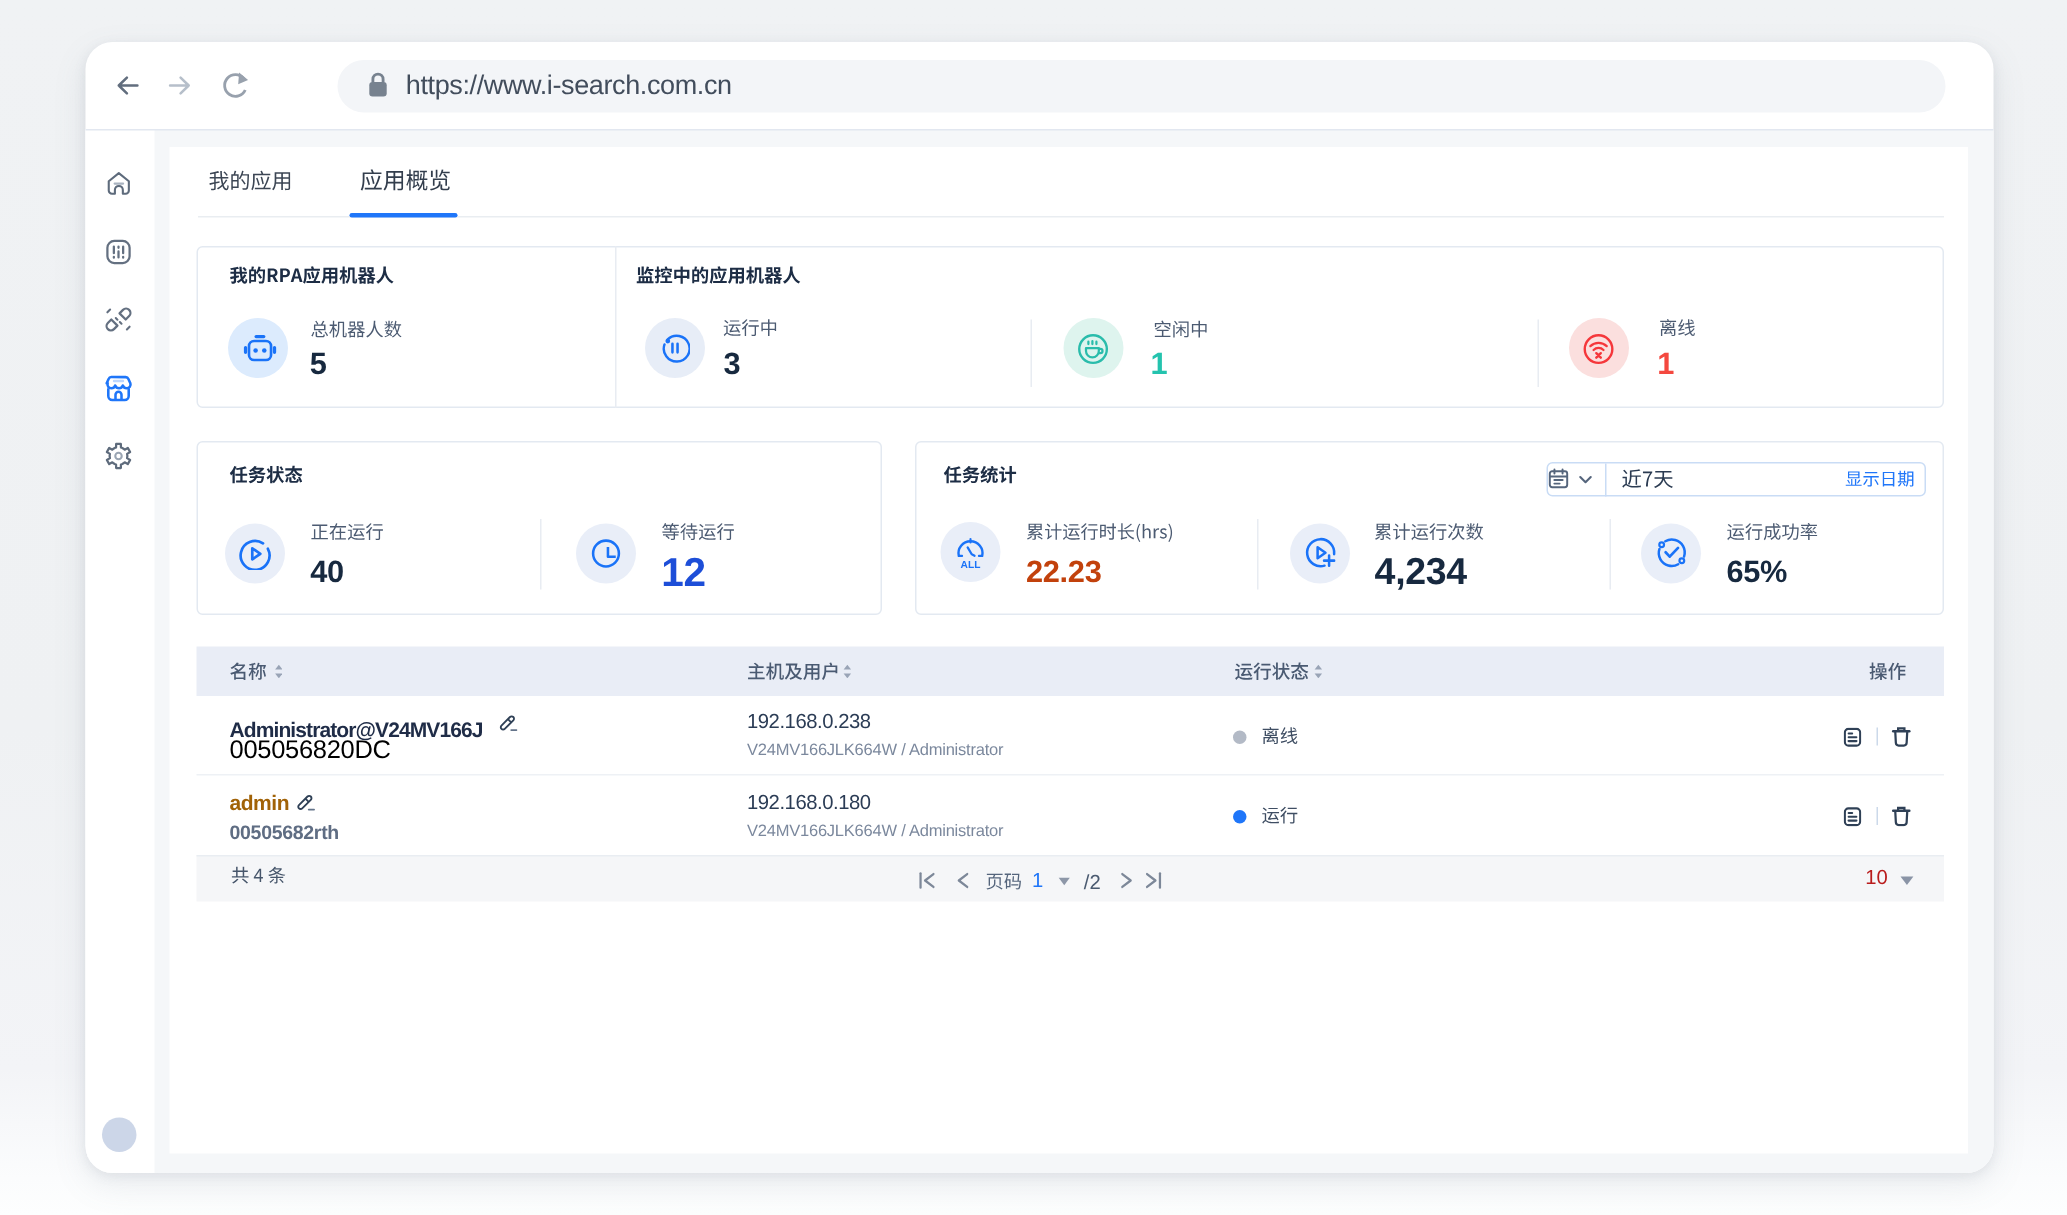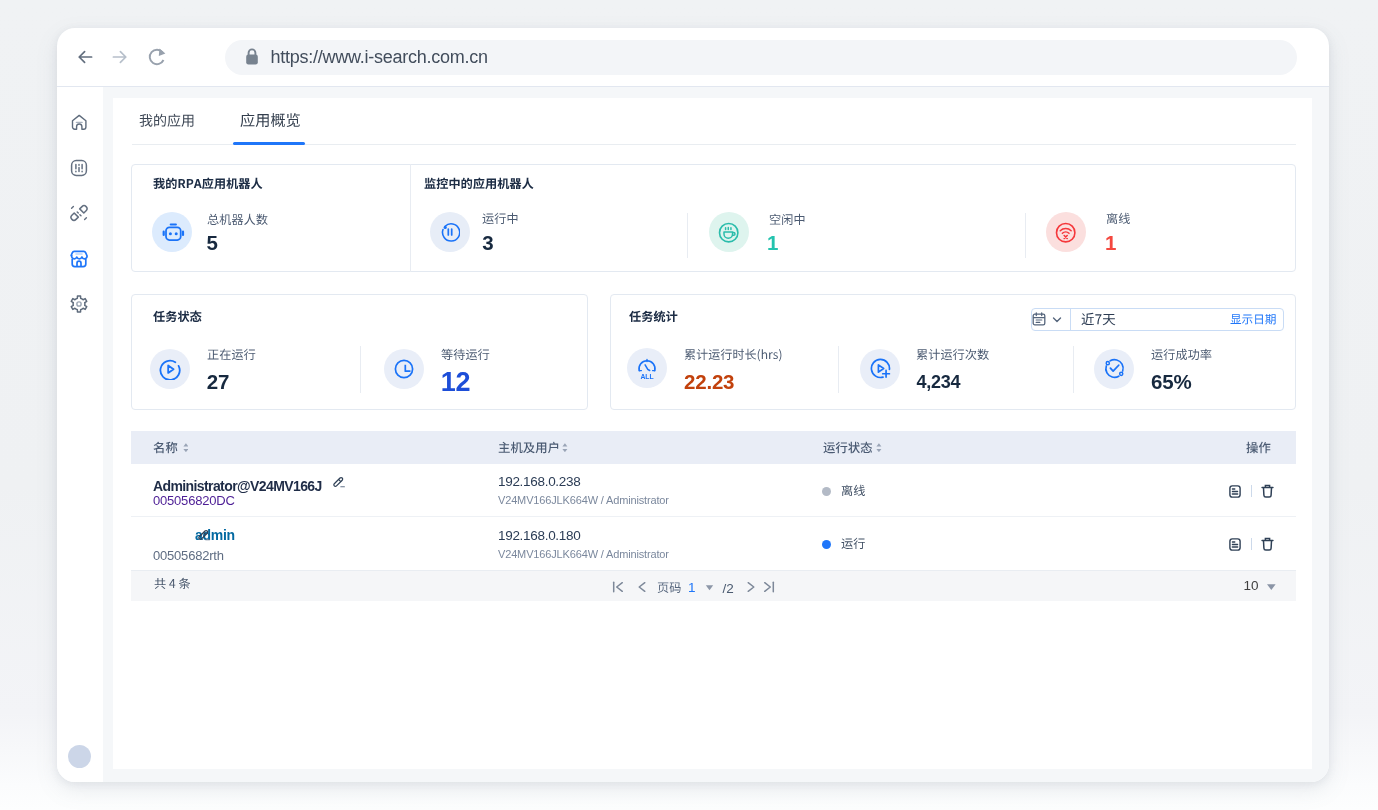--- a/index.html
+++ b/index.html
@@ -120,21 +120,21 @@
     <path transform="translate(0,0.31)" d="M3.2 0.4C2.6 2.2 1.4 4.0 0.2 5.1C0.4 5.5 0.9 6.3 1.0 6.7C1.4 6.3 1.7 6.0 2.0 5.5V11.8H3.5V3.4C3.8 2.9 4.0 2.4 4.2 1.9C4.4 2.2 4.6 2.7 4.7 3.1C5.5 3.0 6.4 2.9 7.2 2.7V5.5H3.9V6.9H7.2V10.0H4.4V11.4H11.6V10.0H8.7V6.9H11.8V5.5H8.7V2.5C9.7 2.3 10.6 2.0 11.5 1.8L10.4 0.5C8.9 1.1 6.5 1.6 4.3 1.8C4.4 1.5 4.6 1.2 4.7 0.9Z M17.3 6.1C17.3 6.5 17.2 6.8 17.1 7.2H13.6V8.4H16.6C15.8 9.6 14.6 10.2 12.8 10.6C13.1 10.9 13.5 11.5 13.7 11.8C15.9 11.2 17.3 10.2 18.2 8.4H21.4C21.3 9.6 21.0 10.2 20.8 10.4C20.6 10.5 20.4 10.5 20.2 10.5C19.8 10.5 18.9 10.5 18.1 10.4C18.4 10.7 18.6 11.3 18.6 11.7C19.4 11.7 20.2 11.7 20.6 11.7C21.2 11.7 21.6 11.6 21.9 11.2C22.4 10.8 22.7 9.8 23.0 7.7C23.0 7.6 23.0 7.2 23.0 7.2H18.6C18.7 6.9 18.8 6.6 18.8 6.2ZM20.8 2.8C20.1 3.3 19.3 3.7 18.3 4.1C17.5 3.8 16.8 3.3 16.3 2.8L16.4 2.8ZM16.6 0.4C16.0 1.4 14.8 2.5 13.1 3.3C13.4 3.5 13.8 4.1 13.9 4.4C14.5 4.1 14.9 3.9 15.3 3.6C15.7 4.0 16.2 4.3 16.6 4.6C15.4 4.9 14.1 5.1 12.7 5.2C12.9 5.6 13.2 6.1 13.3 6.5C15.0 6.3 16.8 6.0 18.3 5.4C19.7 5.9 21.4 6.2 23.2 6.4C23.4 6.0 23.8 5.4 24.1 5.1C22.6 5.0 21.3 4.9 20.2 4.6C21.4 4.0 22.5 3.1 23.2 2.0L22.3 1.5L22.1 1.5H17.5C17.7 1.3 17.9 1.0 18.1 0.7Z M33.4 1.2C33.9 1.9 34.4 2.8 34.7 3.4L35.9 2.7C35.6 2.1 35.0 1.3 34.5 0.6ZM24.7 8.0 25.5 9.3C26.0 8.8 26.6 8.3 27.1 7.8V11.8H28.6V11.0C28.9 11.2 29.3 11.6 29.6 11.8C31.1 10.5 31.9 9.0 32.4 7.4C33.0 9.3 34.0 10.8 35.3 11.8C35.6 11.4 36.1 10.8 36.4 10.6C34.7 9.5 33.6 7.5 33.0 5.2H36.1V3.8H32.8V3.5V0.4H31.4V3.5V3.8H28.9V5.2H31.3C31.1 7.0 30.5 9.0 28.6 10.7V0.4H27.1V3.7C26.8 3.1 26.4 2.5 26.0 1.9L24.8 2.6C25.3 3.3 25.9 4.3 26.1 5.0L27.1 4.4V6.1C26.2 6.9 25.3 7.6 24.7 8.0Z M41.2 6.0C41.9 6.4 42.8 7.0 43.2 7.4L44.5 6.6C44.1 6.1 43.1 5.6 42.4 5.2ZM39.8 7.8V9.8C39.8 11.2 40.2 11.6 41.9 11.6C42.3 11.6 43.9 11.6 44.3 11.6C45.7 11.6 46.1 11.1 46.3 9.4C45.9 9.3 45.3 9.1 45.0 8.9C44.9 10.1 44.8 10.3 44.2 10.3C43.8 10.3 42.4 10.3 42.1 10.3C41.4 10.3 41.3 10.2 41.3 9.8V7.8ZM41.5 7.6C42.2 8.2 42.9 9.1 43.2 9.7L44.4 9.0C44.1 8.4 43.3 7.5 42.7 6.9ZM45.6 7.9C46.2 9.0 46.8 10.4 47.0 11.3L48.4 10.8C48.2 9.9 47.5 8.6 46.9 7.5ZM38.2 7.7C38.0 8.7 37.6 9.9 37.1 10.7L38.4 11.4C38.9 10.5 39.3 9.2 39.5 8.1ZM42.0 0.2C41.9 0.8 41.9 1.4 41.8 1.9H37.2V3.3H41.4C40.8 4.6 39.6 5.7 37.0 6.3C37.4 6.6 37.7 7.2 37.9 7.6C40.9 6.7 42.2 5.2 42.9 3.5C43.8 5.5 45.2 6.7 47.6 7.4C47.8 7.0 48.2 6.4 48.5 6.1C46.6 5.6 45.2 4.7 44.4 3.3H48.3V1.9H43.3C43.4 1.4 43.5 0.8 43.5 0.2Z" fill="#1d2d45"></path>
   </svg>
 <div style="position:absolute;left:150px;top:348.8px;width:40px;height:40px;border-radius:50%;background:#e9eef8"></div>
 <svg style="position:absolute;left:158.8px;top:357.6px" width="22.4" height="22.4" viewBox="0 0 20 20">
 <path d="M14.6 3.8A8.6 8.6 0 1 0 17.5 7" fill="none" stroke="#1a73f8" stroke-width="1.6" stroke-linecap="round"></path>
 <path d="M8.2 6.7 13 10l-4.8 3.3Z" fill="none" stroke="#1a73f8" stroke-width="1.6" stroke-linejoin="round"></path>
   </svg>
 <svg style="position:absolute;left:206.8px;top:348.3px;overflow:visible" width="49" height="15" viewBox="0 0 49 15">
     <path transform="translate(0,0.31)" d="M2.3 4.5V10.3H0.6V11.2H11.6V10.3H6.9V6.4H10.7V5.5H6.9V2.3H11.2V1.4H1.1V2.3H5.9V10.3H3.2V4.5Z M17.0 0.5C16.8 1.1 16.6 1.8 16.3 2.4H13.0V3.3H15.9C15.1 4.8 14.1 6.3 12.7 7.2C12.8 7.5 13.0 7.8 13.1 8.1C13.7 7.7 14.1 7.3 14.6 6.9V11.7H15.5V5.8C16.0 5.0 16.5 4.1 17.0 3.3H23.7V2.4H17.3C17.6 1.8 17.8 1.3 17.9 0.7ZM19.5 3.9V6.2H16.8V7.1H19.5V10.6H16.3V11.4H23.6V10.6H20.4V7.1H23.2V6.2H20.4V3.9Z M29.0 1.3V2.1H35.2V1.3ZM25.2 1.7C25.9 2.2 26.9 2.9 27.4 3.4L28.0 2.7C27.5 2.3 26.5 1.6 25.8 1.1ZM29.0 9.3C29.3 9.1 29.9 9.1 34.5 8.7L34.9 9.6L35.8 9.2C35.3 8.2 34.3 6.6 33.5 5.5L32.8 5.8C33.2 6.4 33.6 7.2 34.0 7.9L30.0 8.2C30.6 7.2 31.3 6.1 31.8 4.9H36.1V4.0H28.2V4.9H30.7C30.2 6.1 29.5 7.3 29.3 7.6C29.1 8.0 28.9 8.3 28.7 8.4C28.8 8.6 28.9 9.1 29.0 9.3ZM27.5 4.8H24.9V5.6H26.6V9.5C26.1 9.7 25.4 10.3 24.9 10.9L25.5 11.8C26.1 11.0 26.7 10.2 27.1 10.2C27.4 10.2 27.8 10.6 28.3 10.9C29.2 11.5 30.2 11.6 31.7 11.6C33.0 11.6 35.1 11.5 35.9 11.5C35.9 11.2 36.1 10.7 36.2 10.5C34.9 10.6 33.1 10.7 31.7 10.7C30.4 10.7 29.3 10.6 28.5 10.1C28.0 9.8 27.7 9.6 27.5 9.5Z M41.9 1.2V2.1H47.9V1.2ZM39.9 0.5C39.2 1.4 38.1 2.5 37.0 3.1C37.2 3.3 37.4 3.7 37.6 3.9C38.7 3.1 39.9 1.9 40.7 0.8ZM41.4 4.6V5.5H45.5V10.5C45.5 10.7 45.4 10.8 45.2 10.8C44.9 10.8 44.1 10.8 43.2 10.8C43.4 11.0 43.5 11.4 43.6 11.7C44.7 11.7 45.4 11.7 45.9 11.5C46.3 11.4 46.4 11.1 46.4 10.5V5.5H48.3V4.6ZM40.3 3.1C39.5 4.5 38.2 5.9 36.9 6.8C37.1 7.0 37.4 7.4 37.6 7.6C38.0 7.2 38.5 6.8 38.9 6.3V11.7H39.8V5.3C40.4 4.7 40.8 4.1 41.2 3.4Z" fill="#4c5b72"></path>
   </svg>
-<div style="position:absolute;top:382.0px;font-size:20.5px;color:#17293f;font-weight:700;line-height:0;white-space:nowrap;letter-spacing:-0.2px;left:206.8px;"><span style="line-height:normal;display:inline-block;transform:translateY(-50%)">27</span></div>
+<div style="position:absolute;top:382.0px;font-size:20.5px;color:#17293f;font-weight:700;line-height:0;white-space:nowrap;letter-spacing:-0.2px;left:206.8px;"><span style="line-height:normal;display:inline-block;transform:translateY(-50%)">40</span></div>
 <div style="position:absolute;left:360px;top:346px;width:1px;height:47px;background:#e8ecf2"></div>
 <div style="position:absolute;left:384px;top:348.8px;width:40px;height:40px;border-radius:50%;background:#e9eef8"></div>
 <svg style="position:absolute;left:394px;top:358.8px" width="20" height="20" viewBox="0 0 20 20">
 <circle cx="10" cy="10" r="8.6" fill="none" stroke="#1a73f8" stroke-width="1.7"></circle>
 <path d="M11.3 5.7v6.5h5.2" fill="none" stroke="#1a73f8" stroke-width="1.7" stroke-linejoin="round"></path>
   </svg>
 <svg style="position:absolute;left:440.8px;top:348.3px;overflow:visible" width="49" height="15" viewBox="0 0 49 15">
     <path transform="translate(0,0.31)" d="M7.1 0.4C6.7 1.5 6.0 2.4 5.3 3.1L5.6 3.3V4.1H1.8V4.9H5.6V6.0H0.6V6.8H8.1V7.9H1.0V8.7H8.1V10.6C8.1 10.8 8.1 10.8 7.8 10.8C7.6 10.9 6.9 10.9 6.1 10.8C6.2 11.1 6.4 11.4 6.4 11.7C7.4 11.7 8.1 11.7 8.5 11.6C8.9 11.4 9.0 11.2 9.0 10.6V8.7H11.3V7.9H9.0V6.8H11.7V6.0H6.6V4.9H10.5V4.1H6.6V3.3H6.4C6.6 3.0 6.9 2.7 7.1 2.3H7.9C8.3 2.8 8.7 3.3 8.8 3.7L9.6 3.4C9.5 3.1 9.2 2.7 8.9 2.3H11.5V1.5H7.6C7.7 1.2 7.8 0.9 7.9 0.6ZM2.7 9.2C3.5 9.7 4.4 10.5 4.8 11.1L5.5 10.5C5.1 9.9 4.2 9.2 3.4 8.7ZM2.3 0.4C1.9 1.5 1.2 2.6 0.4 3.3C0.6 3.4 1.0 3.7 1.2 3.8C1.6 3.4 2.0 2.9 2.3 2.3H2.8C3.0 2.8 3.3 3.3 3.3 3.7L4.2 3.4C4.1 3.1 3.9 2.7 3.7 2.3H6.0V1.5H2.8C2.9 1.2 3.0 1.0 3.1 0.7Z M17.3 8.2C17.8 8.9 18.5 9.8 18.7 10.4L19.5 10.0C19.2 9.4 18.6 8.5 18.0 7.9ZM15.3 0.5C14.8 1.4 13.7 2.4 12.7 3.0C12.9 3.2 13.1 3.6 13.2 3.8C14.3 3.0 15.5 1.9 16.2 0.9ZM19.6 0.5V2.1H16.9V2.9H19.6V4.5H16.2V5.3H21.3V6.7H16.3V7.5H21.3V10.6C21.3 10.8 21.3 10.8 21.1 10.8C20.9 10.8 20.2 10.8 19.4 10.8C19.6 11.1 19.7 11.4 19.8 11.7C20.7 11.7 21.3 11.7 21.7 11.5C22.1 11.4 22.2 11.1 22.2 10.6V7.5H23.9V6.7H22.2V5.3H23.9V4.5H20.5V2.9H23.3V2.1H20.5V0.5ZM15.5 3.2C14.8 4.5 13.7 5.7 12.6 6.5C12.7 6.7 13.0 7.2 13.0 7.4C13.5 7.0 14.0 6.6 14.5 6.1V11.7H15.3V5.0C15.7 4.5 16.0 4.0 16.3 3.5Z M29.0 1.3V2.1H35.2V1.3ZM25.2 1.7C25.9 2.2 26.9 2.9 27.4 3.4L28.0 2.7C27.5 2.3 26.5 1.6 25.8 1.1ZM29.0 9.3C29.3 9.1 29.9 9.1 34.5 8.7L34.9 9.6L35.8 9.2C35.3 8.2 34.3 6.6 33.5 5.5L32.8 5.8C33.2 6.4 33.6 7.2 34.0 7.9L30.0 8.2C30.6 7.2 31.3 6.1 31.8 4.9H36.1V4.0H28.2V4.9H30.7C30.2 6.1 29.5 7.3 29.3 7.6C29.1 8.0 28.9 8.3 28.7 8.4C28.8 8.6 28.9 9.1 29.0 9.3ZM27.5 4.8H24.9V5.6H26.6V9.5C26.1 9.7 25.4 10.3 24.9 10.9L25.5 11.8C26.1 11.0 26.7 10.2 27.1 10.2C27.4 10.2 27.8 10.6 28.3 10.9C29.2 11.5 30.2 11.6 31.7 11.6C33.0 11.6 35.1 11.5 35.9 11.5C35.9 11.2 36.1 10.7 36.2 10.5C34.9 10.6 33.1 10.7 31.7 10.7C30.4 10.7 29.3 10.6 28.5 10.1C28.0 9.8 27.7 9.6 27.5 9.5Z M41.9 1.2V2.1H47.9V1.2ZM39.9 0.5C39.2 1.4 38.1 2.5 37.0 3.1C37.2 3.3 37.4 3.7 37.6 3.9C38.7 3.1 39.9 1.9 40.7 0.8ZM41.4 4.6V5.5H45.5V10.5C45.5 10.7 45.4 10.8 45.2 10.8C44.9 10.8 44.1 10.8 43.2 10.8C43.4 11.0 43.5 11.4 43.6 11.7C44.7 11.7 45.4 11.7 45.9 11.5C46.3 11.4 46.4 11.1 46.4 10.5V5.5H48.3V4.6ZM40.3 3.1C39.5 4.5 38.2 5.9 36.9 6.8C37.1 7.0 37.4 7.4 37.6 7.6C38.0 7.2 38.5 6.8 38.9 6.3V11.7H39.8V5.3C40.4 4.7 40.8 4.1 41.2 3.4Z" fill="#4c5b72"></path>
   </svg>
 <div style="position:absolute;top:382.0px;font-size:27px;color:#1d4ed8;font-weight:700;line-height:0;white-space:nowrap;letter-spacing:-0.2px;left:440.8px;"><span style="line-height:normal;display:inline-block;transform:translateY(-50%)">12</span></div>
@@ -172,21 +172,21 @@
 <div style="position:absolute;left:838px;top:346px;width:1px;height:47px;background:#e8ecf2"></div>
 <div style="position:absolute;left:860px;top:348.8px;width:40px;height:40px;border-radius:50%;background:#e9eef8"></div>
 <svg style="position:absolute;left:869.5px;top:358.3px" width="21" height="21" viewBox="0 0 20 20">
 <path d="M18.5 10.9A8.6 8.6 0 1 0 12.4 18.2" fill="none" stroke="#1a73f8" stroke-width="1.6" stroke-linecap="round"></path>
 <path d="M8 6.5 13 10l-5 3.5Z" fill="none" stroke="#1a73f8" stroke-width="1.6" stroke-linejoin="round"></path>
 <path d="M15.3 11.8v6.4M12.1 15h6.4" stroke="#1a73f8" stroke-width="1.6" stroke-linecap="round"></path>
   </svg>
 <svg style="position:absolute;left:916.3px;top:348.3px;overflow:visible" width="73" height="15" viewBox="0 0 73 15">
     <path transform="translate(0,0.31)" d="M7.6 9.7C8.6 10.2 10.0 11.0 10.6 11.5L11.3 11.0C10.6 10.4 9.3 9.7 8.3 9.2ZM3.4 9.2C2.7 9.8 1.6 10.4 0.6 10.8C0.8 11.0 1.2 11.3 1.3 11.5C2.3 11.0 3.5 10.3 4.3 9.5ZM2.6 3.3H5.6V4.4H2.6ZM6.5 3.3H9.7V4.4H6.5ZM2.6 1.6H5.6V2.6H2.6ZM6.5 1.6H9.7V2.6H6.5ZM2.1 7.1C2.3 7.0 2.7 7.0 5.0 6.8C4.0 7.3 3.2 7.6 2.8 7.7C2.1 8.0 1.6 8.1 1.2 8.2C1.3 8.4 1.4 8.8 1.5 9.0C1.8 8.9 2.3 8.8 5.7 8.6V10.7C5.7 10.8 5.6 10.9 5.5 10.9C5.3 10.9 4.7 10.9 4.1 10.9C4.2 11.1 4.4 11.5 4.4 11.7C5.2 11.7 5.8 11.7 6.2 11.6C6.5 11.4 6.6 11.2 6.6 10.7V8.6L9.8 8.4C10.0 8.7 10.2 9.0 10.4 9.2L11.1 8.6C10.6 8.0 9.6 7.1 8.8 6.5L8.1 6.9C8.4 7.1 8.7 7.4 9.1 7.7L4.1 8.0C5.6 7.4 7.1 6.7 8.7 5.8L8.0 5.2C7.5 5.5 7.0 5.8 6.5 6.1L3.8 6.2C4.4 5.9 5.0 5.5 5.6 5.1H10.6V0.9H1.7V5.1H4.3C3.6 5.6 2.9 5.9 2.7 6.0C2.4 6.2 2.1 6.3 1.9 6.3C1.9 6.6 2.1 7.0 2.1 7.1Z M13.9 1.3C14.6 1.9 15.4 2.7 15.8 3.2L16.4 2.5C16.0 2.0 15.1 1.2 14.5 0.7ZM12.8 4.3V5.2H14.7V9.6C14.7 10.1 14.3 10.5 14.1 10.6C14.3 10.8 14.5 11.2 14.6 11.5C14.8 11.2 15.1 11.0 17.4 9.3C17.3 9.1 17.2 8.8 17.1 8.5L15.6 9.5V4.3ZM19.8 0.5V4.5H16.7V5.5H19.8V11.7H20.8V5.5H23.9V4.5H20.8V0.5Z M29.0 1.3V2.1H35.2V1.3ZM25.2 1.7C25.9 2.2 26.9 2.9 27.4 3.4L28.0 2.7C27.5 2.3 26.5 1.6 25.8 1.1ZM29.0 9.3C29.3 9.1 29.9 9.1 34.5 8.7L34.9 9.6L35.8 9.2C35.3 8.2 34.3 6.6 33.5 5.5L32.8 5.8C33.2 6.4 33.6 7.2 34.0 7.9L30.0 8.2C30.6 7.2 31.3 6.1 31.8 4.9H36.1V4.0H28.2V4.9H30.7C30.2 6.1 29.5 7.3 29.3 7.6C29.1 8.0 28.9 8.3 28.7 8.4C28.8 8.6 28.9 9.1 29.0 9.3ZM27.5 4.8H24.9V5.6H26.6V9.5C26.1 9.7 25.4 10.3 24.9 10.9L25.5 11.8C26.1 11.0 26.7 10.2 27.1 10.2C27.4 10.2 27.8 10.6 28.3 10.9C29.2 11.5 30.2 11.6 31.7 11.6C33.0 11.6 35.1 11.5 35.9 11.5C35.9 11.2 36.1 10.7 36.2 10.5C34.9 10.6 33.1 10.7 31.7 10.7C30.4 10.7 29.3 10.6 28.5 10.1C28.0 9.8 27.7 9.6 27.5 9.5Z M41.9 1.2V2.1H47.9V1.2ZM39.9 0.5C39.2 1.4 38.1 2.5 37.0 3.1C37.2 3.3 37.4 3.7 37.6 3.9C38.7 3.1 39.9 1.9 40.7 0.8ZM41.4 4.6V5.5H45.5V10.5C45.5 10.7 45.4 10.8 45.2 10.8C44.9 10.8 44.1 10.8 43.2 10.8C43.4 11.0 43.5 11.4 43.6 11.7C44.7 11.7 45.4 11.7 45.9 11.5C46.3 11.4 46.4 11.1 46.4 10.5V5.5H48.3V4.6ZM40.3 3.1C39.5 4.5 38.2 5.9 36.9 6.8C37.1 7.0 37.4 7.4 37.6 7.6C38.0 7.2 38.5 6.8 38.9 6.3V11.7H39.8V5.3C40.4 4.7 40.8 4.1 41.2 3.4Z M49.5 2.0C50.3 2.5 51.4 3.2 51.8 3.7L52.4 2.9C51.9 2.4 50.9 1.8 50.0 1.3ZM49.3 9.8 50.2 10.5C50.9 9.4 51.8 8.0 52.6 6.7L51.8 6.1C51.1 7.4 50.0 9.0 49.3 9.8ZM54.3 0.5C53.9 2.4 53.3 4.3 52.3 5.5C52.6 5.6 53.0 5.9 53.2 6.1C53.7 5.4 54.1 4.5 54.5 3.5H59.0C58.8 4.3 58.4 5.2 58.1 5.8C58.3 5.9 58.7 6.1 58.9 6.2C59.3 5.4 59.9 4.1 60.2 2.9L59.5 2.5L59.3 2.6H54.8C55.0 2.0 55.2 1.3 55.3 0.7ZM55.7 4.1V4.8C55.7 6.6 55.5 9.2 51.7 11.1C52.0 11.2 52.3 11.5 52.4 11.8C54.8 10.6 55.9 9.0 56.4 7.5C57.0 9.5 58.1 10.9 59.9 11.6C60.0 11.4 60.3 11.0 60.5 10.8C58.4 10.1 57.2 8.2 56.7 5.7C56.7 5.4 56.7 5.1 56.7 4.8V4.1Z M66.4 0.7C66.2 1.2 65.8 1.9 65.5 2.3L66.1 2.6C66.4 2.2 66.8 1.6 67.2 1.1ZM62.1 1.1C62.4 1.6 62.7 2.2 62.8 2.7L63.5 2.4C63.4 1.9 63.1 1.3 62.7 0.8ZM66.0 7.6C65.7 8.2 65.3 8.7 64.9 9.2C64.4 9.0 63.9 8.7 63.5 8.5C63.6 8.2 63.8 7.9 64.0 7.6ZM62.3 8.9C62.9 9.1 63.6 9.4 64.2 9.7C63.4 10.3 62.5 10.7 61.5 10.9C61.7 11.1 61.9 11.4 61.9 11.6C63.1 11.3 64.1 10.8 65.0 10.1C65.4 10.4 65.7 10.6 66.0 10.8L66.6 10.2C66.3 10.0 66.0 9.8 65.6 9.6C66.2 8.9 66.7 8.0 67.0 7.0L66.5 6.8L66.4 6.8H64.4L64.7 6.2L63.8 6.0C63.8 6.3 63.6 6.5 63.5 6.8H61.9V7.6H63.1C62.9 8.1 62.6 8.5 62.3 8.9ZM64.1 0.5V2.8H61.6V3.5H63.9C63.3 4.3 62.3 5.1 61.5 5.4C61.7 5.6 61.9 5.9 62.0 6.1C62.7 5.7 63.5 5.0 64.1 4.3V5.8H65.0V4.1C65.6 4.6 66.3 5.1 66.6 5.4L67.1 4.8C66.8 4.6 65.8 3.9 65.2 3.5H67.5V2.8H65.0V0.5ZM68.7 0.6C68.4 2.7 67.8 4.8 66.9 6.1C67.1 6.2 67.4 6.5 67.6 6.6C67.9 6.2 68.1 5.6 68.4 5.0C68.7 6.2 69.0 7.3 69.5 8.3C68.8 9.5 67.8 10.4 66.5 11.0C66.7 11.2 66.9 11.6 67.0 11.7C68.3 11.1 69.2 10.2 69.9 9.2C70.5 10.2 71.3 11.0 72.2 11.6C72.4 11.4 72.7 11.1 72.9 10.9C71.8 10.3 71.0 9.4 70.4 8.3C71.1 7.1 71.5 5.5 71.7 3.7H72.6V2.9H69.1C69.3 2.2 69.4 1.5 69.5 0.7ZM70.9 3.7C70.7 5.1 70.4 6.3 69.9 7.4C69.5 6.3 69.1 5.0 68.9 3.7Z" fill="#4c5b72"></path>
   </svg>
-<div style="position:absolute;top:381.8px;font-size:18px;color:#17293f;font-weight:700;line-height:0;white-space:nowrap;letter-spacing:-0.2px;left:916.4px;"><span style="line-height:normal;display:inline-block;transform:translateY(-50%)">4,234</span></div>
+<div style="position:absolute;top:381.8px;font-size:25px;color:#17293f;font-weight:700;line-height:0;white-space:nowrap;letter-spacing:-0.2px;left:916.4px;"><span style="line-height:normal;display:inline-block;transform:translateY(-50%)">4,234</span></div>
 <div style="position:absolute;left:1073px;top:346px;width:1px;height:47px;background:#e8ecf2"></div>
 <div style="position:absolute;left:1094px;top:348.8px;width:40px;height:40px;border-radius:50%;background:#e9eef8"></div>
 <svg style="position:absolute;left:1103.5px;top:358.3px" width="21" height="21" viewBox="0 0 20 20">
 <path d="M5.9 2.7a8.3 8.3 0 0 1 11.3 3.1 8.2 8.2 0 0 1 .6 6.6" fill="none" stroke="#1a73f8" stroke-width="1.6" stroke-linecap="round"></path>
 <path d="M14.1 17.3A8.3 8.3 0 0 1 2.8 14.2a8.2 8.2 0 0 1-.6-6.6" fill="none" stroke="#1a73f8" stroke-width="1.6" stroke-linecap="round"></path>
 <circle cx="3.6" cy="4.9" r="1.5" fill="none" stroke="#1a73f8" stroke-width="1.4"></circle>
 <circle cx="16.4" cy="15.1" r="1.5" fill="none" stroke="#1a73f8" stroke-width="1.4"></circle>
 <path d="m6.1 9.7 2.6 2.8 5.3-5.6" fill="none" stroke="#1a73f8" stroke-width="1.7" stroke-linecap="round" stroke-linejoin="round"></path>
   </svg>
 <svg style="position:absolute;left:1150.8px;top:348.3px;overflow:visible" width="61" height="15" viewBox="0 0 61 15">
@@ -217,47 +217,47 @@
   </svg>
 <svg style="position:absolute;left:1246.2px;top:440.5px;overflow:visible" width="25" height="16" viewBox="0 0 25 16">
     <path transform="translate(0,0.31)" d="M6.7 1.8H9.3V2.9H6.7ZM5.7 0.9V3.7H10.4V0.9ZM5.4 5.0H6.7V6.2H5.4ZM9.2 5.0H10.6V6.2H9.2ZM1.8 0.4V2.9H0.5V4.0H1.8V6.5C1.3 6.7 0.8 6.8 0.4 6.9L0.7 8.1L1.8 7.6V10.6C1.8 10.8 1.8 10.8 1.7 10.8C1.6 10.8 1.2 10.8 0.8 10.8C1.0 11.1 1.1 11.6 1.1 11.9C1.8 11.9 2.2 11.8 2.5 11.6C2.8 11.5 2.9 11.2 2.9 10.6V7.2L4.1 6.8L3.9 5.8L2.9 6.1V4.0H4.1V2.9H2.9V0.4ZM4.3 7.9V8.9H6.8C6.0 9.7 4.7 10.5 3.4 10.8C3.7 11.0 4.0 11.4 4.2 11.7C5.4 11.3 6.5 10.6 7.4 9.6V12.0H8.6V9.6C9.3 10.4 10.3 11.2 11.3 11.6C11.5 11.3 11.8 10.9 12.1 10.7C11.0 10.4 9.9 9.7 9.1 8.9H11.8V7.9H8.6V7.1H11.6V4.2H8.3V7.1H7.7V4.2H4.5V7.1H7.4V7.9Z M18.9 0.6C18.3 2.4 17.3 4.2 16.2 5.3C16.4 5.5 16.9 5.9 17.1 6.1C17.7 5.5 18.3 4.6 18.8 3.6H19.5V12.0H20.7V9.0H24.3V7.9H20.7V6.3H24.1V5.2H20.7V3.6H24.4V2.5H19.3C19.6 2.0 19.8 1.4 20.0 0.9ZM15.7 0.5C15.1 2.3 14.0 4.1 12.8 5.3C13.0 5.6 13.3 6.2 13.4 6.5C13.8 6.2 14.1 5.8 14.5 5.3V11.9H15.6V3.5C16.1 2.6 16.5 1.7 16.9 0.8Z" fill="#4a5a72"></path>
   </svg>
 <div style="position:absolute;top:486px;font-size:14px;color:#1f2c47;font-weight:700;line-height:0;white-space:nowrap;letter-spacing:-0.6px;left:153.0px;"><span style="line-height:normal;display:inline-block;transform:translateY(-50%)">Administrator@V24MV166J</span></div>
 <svg style="position:absolute;left:331.5px;top:474.7px" width="13" height="13" viewBox="0 0 13 13">
     <path d="M2.3 8.7 8.0 3.0a1.55 1.55 0 0 1 2.2 2.2L4.5 10.9a1.55 1.55 0 0 1-2.2-2.2Z" fill="none" stroke="#2f4056" stroke-width="1.25" stroke-linejoin="round"></path>
     <path d="M6.6 4.4l2.2 2.2" stroke="#2f4056" stroke-width="1.2"></path>
     <path d="M8.8 11.7h3.6" stroke="#64748a" stroke-width="1.15" stroke-linecap="round"></path>
   </svg>
-<div style="position:absolute;top:500.2px;font-size:13px;color:#4c1d95;font-weight:400;line-height:0;white-space:nowrap;letter-spacing:-0.2px;left:153.0px;"><span style="line-height:normal;display:inline-block;transform:translateY(-50%)">005056820DC</span></div>
+<div style="position:absolute;top:500.2px;font-size:17px;color:#000000;font-weight:400;line-height:0;white-space:nowrap;letter-spacing:-0.2px;left:153.0px;"><span style="line-height:normal;display:inline-block;transform:translateY(-50%)">005056820DC</span></div>
 <div style="position:absolute;top:481.3px;font-size:13.5px;color:#2b3c55;font-weight:400;line-height:0;white-space:nowrap;letter-spacing:-0.3px;left:498.0px;text-align:center;"><span style="line-height:normal;display:inline-block;transform:translateY(-50%)">192.168.0.238</span></div>
 <div style="position:absolute;top:500.0px;font-size:11px;color:#7b889d;font-weight:400;line-height:0;white-space:nowrap;letter-spacing:-0.15px;left:498.0px;"><span style="line-height:normal;display:inline-block;transform:translateY(-50%)">V24MV166JLK664W / Administrator</span></div>
 <div style="position:absolute;left:822.4px;top:486.7px;width:9px;height:9px;border-radius:50%;background:#b3bac6"></div>
 <svg style="position:absolute;left:841.0px;top:484.0px;overflow:visible" width="24" height="15" viewBox="0 0 24 15">
     <path transform="translate(0,0.31)" d="M5.3 0.6C5.4 0.9 5.6 1.3 5.7 1.6H0.8V2.4H11.4V1.6H6.6C6.5 1.3 6.3 0.8 6.1 0.4ZM3.6 10.5C3.9 10.3 4.3 10.3 8.0 9.9C8.2 10.1 8.3 10.3 8.4 10.5L9.1 10.1C8.8 9.5 8.1 8.7 7.6 8.0L7.0 8.4L7.6 9.2L4.6 9.5C5.0 9.0 5.4 8.5 5.7 7.9H10.0V10.7C10.0 10.9 10.0 11.0 9.8 11.0C9.6 11.0 8.9 11.0 8.2 10.9C8.3 11.2 8.5 11.5 8.5 11.7C9.4 11.7 10.0 11.7 10.4 11.6C10.8 11.4 10.9 11.2 10.9 10.7V7.1H6.2L6.7 6.3H10.2V2.8H9.2V5.5H3.0V2.8H2.1V6.3H5.6C5.5 6.6 5.4 6.8 5.2 7.1H1.3V11.7H2.2V7.9H4.7C4.4 8.4 4.2 8.7 4.1 8.9C3.8 9.3 3.5 9.5 3.3 9.6C3.4 9.8 3.6 10.3 3.6 10.5ZM7.7 2.6C7.3 2.9 6.8 3.3 6.2 3.6C5.6 3.3 4.9 2.9 4.3 2.7L3.9 3.1C4.4 3.4 5.0 3.6 5.6 3.9C4.9 4.3 4.2 4.6 3.6 4.8C3.7 5.0 3.9 5.2 4.0 5.4C4.7 5.1 5.5 4.7 6.2 4.3C7.0 4.6 7.7 5.0 8.1 5.3L8.5 4.8C8.1 4.5 7.5 4.2 6.9 3.9C7.4 3.6 7.9 3.2 8.3 2.9Z M12.9 10.1 13.1 11.0C14.2 10.6 15.6 10.2 17.1 9.8L16.9 9.0C15.4 9.4 13.9 9.8 12.9 10.1ZM20.8 1.2C21.4 1.5 22.2 2.0 22.6 2.3L23.1 1.8C22.7 1.4 21.9 1.0 21.3 0.7ZM13.1 5.6C13.2 5.5 13.5 5.4 15.0 5.2C14.5 6.0 14.0 6.6 13.8 6.9C13.4 7.3 13.1 7.6 12.9 7.7C13.0 7.9 13.1 8.3 13.2 8.5C13.4 8.4 13.8 8.2 16.9 7.6C16.9 7.4 16.9 7.1 16.9 6.9L14.5 7.3C15.4 6.2 16.3 4.9 17.1 3.5L16.3 3.0C16.1 3.5 15.8 4.0 15.6 4.4L14.0 4.6C14.7 3.5 15.4 2.2 16.0 0.9L15.1 0.5C14.6 2.0 13.7 3.6 13.5 4.0C13.2 4.4 13.0 4.6 12.8 4.7C12.9 5.0 13.0 5.4 13.1 5.6ZM23.0 6.5C22.5 7.2 21.9 8.0 21.1 8.6C20.9 7.9 20.7 7.1 20.6 6.3L23.7 5.7L23.6 4.9L20.5 5.4C20.4 4.9 20.4 4.4 20.3 3.8L23.4 3.4L23.2 2.6L20.3 3.0C20.2 2.2 20.2 1.3 20.2 0.5H19.3C19.3 1.4 19.4 2.3 19.4 3.1L17.5 3.4L17.6 4.2L19.5 4.0C19.5 4.5 19.6 5.1 19.6 5.6L17.2 6.0L17.4 6.9L19.7 6.4C19.9 7.4 20.1 8.4 20.3 9.1C19.3 9.8 18.1 10.4 16.8 10.7C17.1 10.9 17.3 11.3 17.4 11.5C18.6 11.1 19.7 10.6 20.6 9.9C21.1 11.0 21.8 11.7 22.7 11.7C23.5 11.7 23.8 11.3 23.9 9.9C23.7 9.8 23.4 9.6 23.3 9.4C23.2 10.5 23.1 10.8 22.8 10.8C22.2 10.8 21.8 10.3 21.4 9.4C22.4 8.7 23.2 7.8 23.8 6.8Z" fill="#3f4e63"></path>
   </svg>
 <svg style="position:absolute;left:1228.5px;top:484.6px" width="12" height="13" viewBox="0 0 12 13">
     <rect x="0.9" y="0.9" width="10.2" height="11.2" rx="2.4" fill="none" stroke="#2f4056" stroke-width="1.4"></rect>
     <path d="M3.4 4h2.4" stroke="#2f4056" stroke-width="1.3" stroke-linecap="round"></path>
     <path d="M3.4 6.5h5.2" stroke="#2f4056" stroke-width="1.3" stroke-linecap="round"></path>
     <path d="M3.4 9h5.2" stroke="#2f4056" stroke-width="1.5" stroke-linecap="round"></path>
   </svg>
 <div style="position:absolute;left:1250.5px;top:484.5px;width:1px;height:12.0px;background:#ccd9ea"></div>
 <svg style="position:absolute;left:1261px;top:484.2px" width="13" height="14" viewBox="0 0 13 14">
     <path d="M1.1 3.5h10.8" stroke="#2f4056" stroke-width="1.6" stroke-linecap="round"></path>
     <path d="M4.4 3.3V1.6h4.2v1.7" fill="none" stroke="#2f4056" stroke-width="1.5"></path>
     <path d="M2.5 3.7l.4 7.5a1.9 1.9 0 0 0 1.9 1.8h3.4a1.9 1.9 0 0 0 1.9-1.8l.4-7.5" fill="none" stroke="#2f4056" stroke-width="1.5"></path>
   </svg>
 <div style="position:absolute;left:131px;top:516px;width:1165px;height:1px;background:#eef1f5"></div>
-<div style="position:absolute;top:535.0px;font-size:14px;color:#0369a1;font-weight:700;line-height:0;white-space:nowrap;letter-spacing:-0.3px;left:153.0px;margin-left:42px;"><span style="line-height:normal;display:inline-block;transform:translateY(-50%)">admin</span></div>
+<div style="position:absolute;top:535.0px;font-size:14px;color:#a16207;font-weight:700;line-height:0;white-space:nowrap;letter-spacing:-0.3px;left:153.0px;"><span style="line-height:normal;display:inline-block;transform:translateY(-50%)">admin</span></div>
 <svg style="position:absolute;left:196.5px;top:528.3px" width="13" height="13" viewBox="0 0 13 13">
     <path d="M2.3 8.7 8.0 3.0a1.55 1.55 0 0 1 2.2 2.2L4.5 10.9a1.55 1.55 0 0 1-2.2-2.2Z" fill="none" stroke="#2f4056" stroke-width="1.25" stroke-linejoin="round"></path>
     <path d="M6.6 4.4l2.2 2.2" stroke="#2f4056" stroke-width="1.2"></path>
     <path d="M8.8 11.7h3.6" stroke="#64748a" stroke-width="1.15" stroke-linecap="round"></path>
   </svg>
-<div style="position:absolute;top:554.6px;font-size:13px;color:#5f6d83;font-weight:400;line-height:0;white-space:nowrap;letter-spacing:-0.2px;left:153.0px;text-align:center;"><span style="line-height:normal;display:inline-block;transform:translateY(-50%)">00505682rth</span></div>
+<div style="position:absolute;top:554.6px;font-size:13px;color:#5f6d83;font-weight:700;line-height:0;white-space:nowrap;letter-spacing:-0.2px;left:153.0px;text-align:center;"><span style="line-height:normal;display:inline-block;transform:translateY(-50%)">00505682rth</span></div>
 <div style="position:absolute;top:534.8px;font-size:13.5px;color:#2b3c55;font-weight:400;line-height:0;white-space:nowrap;letter-spacing:-0.3px;left:498.0px;"><span style="line-height:normal;display:inline-block;transform:translateY(-50%)">192.168.0.180</span></div>
 <div style="position:absolute;top:553.8px;font-size:11px;color:#7b889d;font-weight:400;line-height:0;white-space:nowrap;letter-spacing:-0.15px;left:498.0px;"><span style="line-height:normal;display:inline-block;transform:translateY(-50%)">V24MV166JLK664W / Administrator</span></div>
 <div style="position:absolute;left:822.4px;top:539.9px;width:9px;height:9px;border-radius:50%;background:#1f76f9"></div>
 <svg style="position:absolute;left:841.0px;top:537.2px;overflow:visible" width="24" height="15" viewBox="0 0 24 15">
     <path transform="translate(0,0.31)" d="M4.6 1.3V2.1H10.8V1.3ZM0.8 1.7C1.5 2.2 2.5 2.9 3.0 3.4L3.6 2.7C3.1 2.3 2.1 1.6 1.4 1.1ZM4.6 9.3C4.9 9.1 5.5 9.1 10.1 8.7L10.5 9.6L11.4 9.2C10.9 8.2 9.9 6.6 9.1 5.5L8.4 5.8C8.8 6.4 9.2 7.2 9.6 7.9L5.6 8.2C6.2 7.2 6.9 6.1 7.4 4.9H11.7V4.0H3.8V4.9H6.3C5.8 6.1 5.1 7.3 4.9 7.6C4.7 8.0 4.5 8.3 4.3 8.4C4.4 8.6 4.5 9.1 4.6 9.3ZM3.1 4.8H0.5V5.6H2.2V9.5C1.7 9.7 1.0 10.3 0.5 10.9L1.1 11.8C1.7 11.0 2.3 10.2 2.7 10.2C3.0 10.2 3.4 10.6 3.9 10.9C4.8 11.5 5.8 11.6 7.3 11.6C8.6 11.6 10.7 11.5 11.5 11.5C11.5 11.2 11.7 10.7 11.8 10.5C10.5 10.6 8.7 10.7 7.3 10.7C6.0 10.7 4.9 10.6 4.1 10.1C3.6 9.8 3.3 9.6 3.1 9.5Z M17.5 1.2V2.1H23.5V1.2ZM15.5 0.5C14.8 1.4 13.7 2.5 12.6 3.1C12.8 3.3 13.0 3.7 13.2 3.9C14.3 3.1 15.5 1.9 16.3 0.8ZM17.0 4.6V5.5H21.1V10.5C21.1 10.7 21.0 10.8 20.8 10.8C20.5 10.8 19.7 10.8 18.8 10.8C19.0 11.0 19.1 11.4 19.2 11.7C20.3 11.7 21.0 11.7 21.5 11.5C21.9 11.4 22.0 11.1 22.0 10.5V5.5H23.9V4.6ZM15.9 3.1C15.1 4.5 13.8 5.9 12.5 6.8C12.7 7.0 13.0 7.4 13.2 7.6C13.6 7.2 14.1 6.8 14.5 6.3V11.7H15.4V5.3C16.0 4.7 16.4 4.1 16.8 3.4Z" fill="#3f4e63"></path>
   </svg>
 <svg style="position:absolute;left:1228.5px;top:537.6px" width="12" height="13" viewBox="0 0 12 13">
     <rect x="0.9" y="0.9" width="10.2" height="11.2" rx="2.4" fill="none" stroke="#2f4056" stroke-width="1.4"></rect>
     <path d="M3.4 4h2.4" stroke="#2f4056" stroke-width="1.3" stroke-linecap="round"></path>
     <path d="M3.4 6.5h5.2" stroke="#2f4056" stroke-width="1.3" stroke-linecap="round"></path>
@@ -288,15 +288,15 @@
     <path d="M0.8 1.2h7.4L4.5 6.2Z" fill="#8d97a8"></path>
   </svg>
 <div style="position:absolute;top:587.6px;font-size:13.5px;color:#4a5a70;font-weight:400;line-height:0;white-space:nowrap;letter-spacing:0;left:722.5px;"><span style="line-height:normal;display:inline-block;transform:translateY(-50%)">/2</span></div>
 <svg style="position:absolute;left:745.8px;top:581.2px" width="10" height="12" viewBox="0 0 10 12">
 <path d="M2.2 1.7 7.8 6 2.2 10.3" fill="none" stroke="#7d8899" stroke-width="1.5" stroke-linecap="round" stroke-linejoin="round"></path>
   </svg>
 <svg style="position:absolute;left:763px;top:581.2px" width="12" height="12" viewBox="0 0 12 12">
 <path d="M1.7 1.7 7.3 6l-5.6 4.3" fill="none" stroke="#7d8899" stroke-width="1.5" stroke-linecap="round" stroke-linejoin="round"></path>
 <path d="M10.3 1.2v9.6" stroke="#7d8899" stroke-width="1.5" stroke-linecap="round"></path>
   </svg>
-<div style="position:absolute;top:585.3px;font-size:13.5px;color:#404040;font-weight:400;line-height:0;white-space:nowrap;letter-spacing:0;left:1243.5px;"><span style="line-height:normal;display:inline-block;transform:translateY(-50%)">10</span></div>
+<div style="position:absolute;top:585.3px;font-size:13.5px;color:#b91c1c;font-weight:400;line-height:0;white-space:nowrap;letter-spacing:0;left:1243.5px;"><span style="line-height:normal;display:inline-block;transform:translateY(-50%)">10</span></div>
 <svg style="position:absolute;left:1265.8px;top:583px" width="10.5" height="8" viewBox="0 0 10.5 8">
     <path d="M1 1.3h8.6L5.3 7Z" fill="#8a94a6"></path>
   </svg>
 </body></html>

